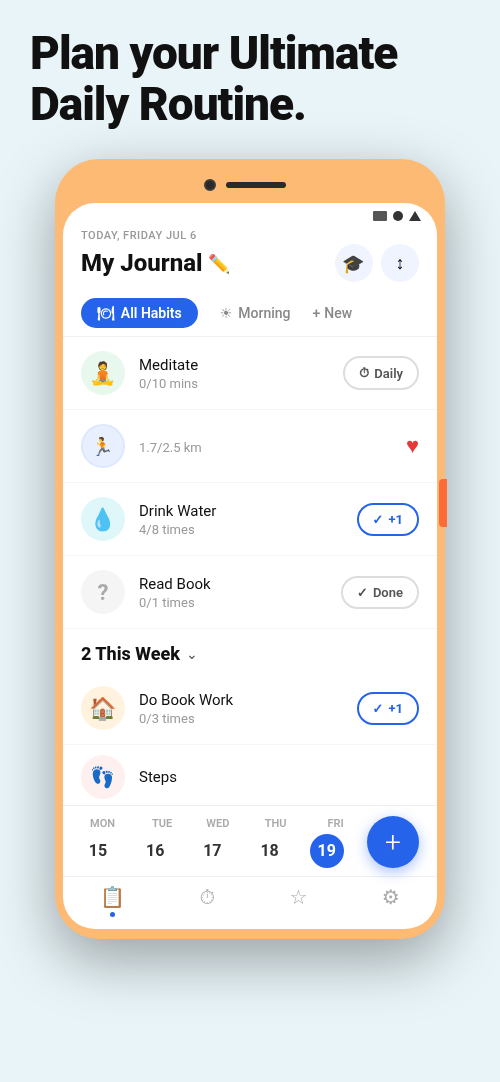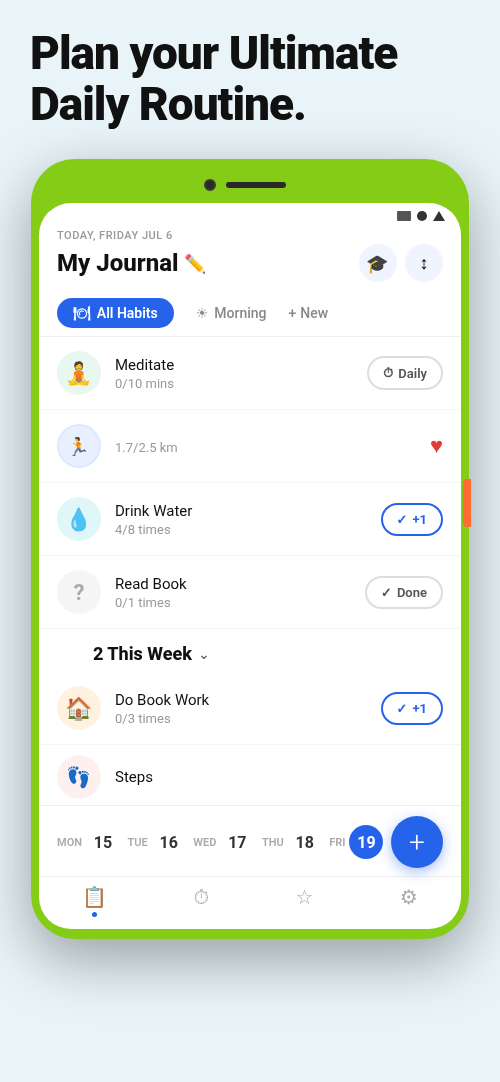--- a/index.html
+++ b/index.html
@@ -25,22 +25,22 @@
     }
 
     .phone-wrapper {
       display: flex;
       justify-content: center;
       padding: 0 18px;
       margin-top: 10px;
     }
 
     .phone-outer {
-      width: 438px;
-      background: #84cc16;
+      width: 390px;
+      background: #fdba74;
       border-radius: 44px;
       padding: 14px 8px 10px 8px;
       box-shadow: 0 20px 60px rgba(0,0,0,0.35);
       position: relative;
     }
 
     .phone-notch-area {
       display: flex;
       justify-content: center;
       align-items: center;
@@ -286,21 +286,20 @@
       color: #e53935;
       font-size: 22px;
     }
 
     
     .section-header {
       padding: 14px 18px 8px;
       display: flex;
       align-items: center;
       gap: 6px;
-      margin-left: 36px;
     }
 
     .section-title {
       font-size: 18px;
       font-weight: 800;
       color: #111;
     }
 
     .chevron-down {
       font-size: 14px;
@@ -314,21 +313,22 @@
     }
 
     .calendar-days {
       display: flex;
       justify-content: space-between;
       align-items: center;
     }
 
     .cal-day {
       display: flex;
-      align-items: center;
+      flex-direction: column;
+      align-items: flex-end;
       gap: 4px;
     }
 
     .cal-day-name {
       font-size: 11px;
       color: #aaa;
       font-weight: 600;
       text-transform: uppercase;
     }
 

